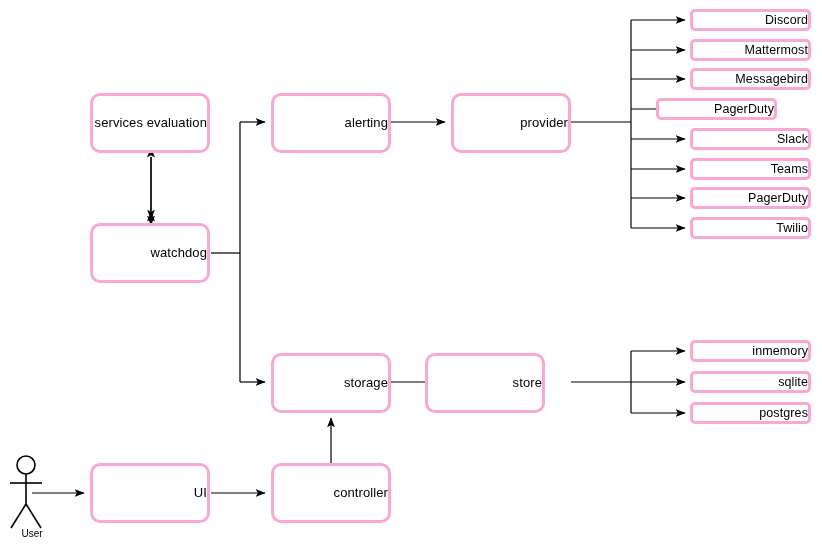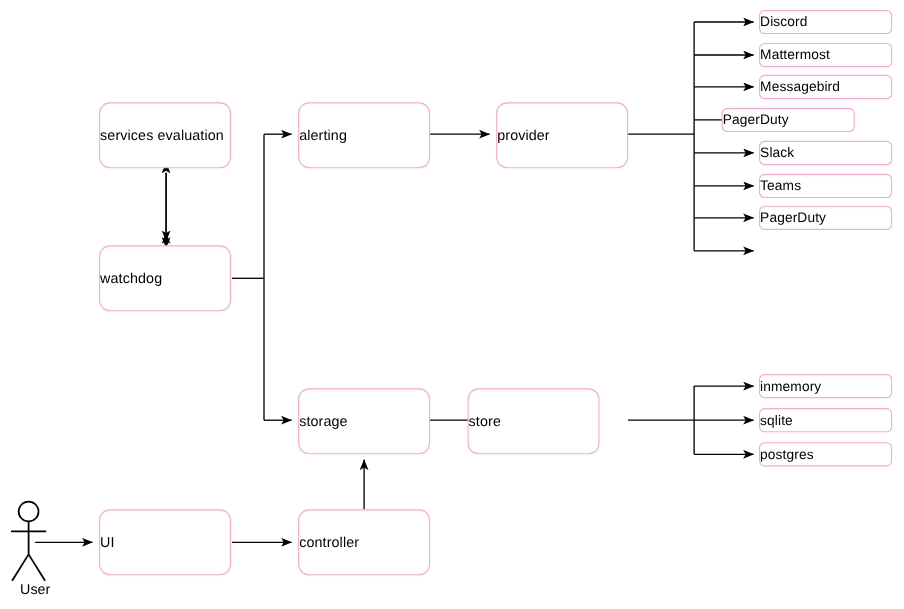--- a/index.html
+++ b/index.html
@@ -22,25 +22,25 @@
     position: absolute;
     left: 0;
     top: 0;
     width: 822px;
     height: 554px;
     pointer-events: none;
   }
   .node {
     position: absolute;
     background: #ffffff;
-    border: 1px solid #f9a8d4;
+    border: 3px solid #f9a8d4;
     border-radius: 10px;
     display: flex;
     align-items: center;
-    justify-content: flex-start;
+    justify-content: flex-end;
     text-align: center;
     color: #000000;
     font-family: "Liberation Sans", sans-serif;
     font-size: 13px;
     line-height: 1.15;
     letter-spacing: 0.1px;
     white-space: nowrap;
   }
   .node.main {
     width: 120px;
@@ -59,21 +59,21 @@
     top: 452px;
     width: 56px;
     height: 96px;
   }
   .actor-label {
     position: absolute;
     left: 0px;
     top: 528px;
     width: 64px;
     text-align: center;
-    font-size: 13px;
+    font-size: 10px;
     color: #000000;
     font-family: "Liberation Sans", sans-serif;
   }
 </style>
 </head>
 <body>
 
 <div id="canvas">
 
   <svg id="edge-layer" viewBox="0 0 822 554" width="822" height="554" xmlns="http://www.w3.org/2000/svg">
@@ -183,20 +183,23 @@
   </div>
   <div class="node leaf" style="left:690px; top:128px;">
     <span>Slack</span>
   </div>
   <div class="node leaf" style="left:690px; top:158px;">
     <span>Teams</span>
   </div>
   <div class="node leaf" style="left:690px; top:187px;">
     <span>PagerDuty</span>
   </div>
+  <div class="node leaf" style="left:690px; top:217px;">
+    <span>Twilio</span>
+  </div>
 
   <div class="node leaf" style="left:690px; top:371px;">
     <span>sqlite</span>
   </div>
   <div class="node leaf" style="left:690px; top:340px;">
     <span>inmemory</span>
   </div>
   <div class="node leaf" style="left:690px; top:402px;">
     <span>postgres</span>
   </div>

